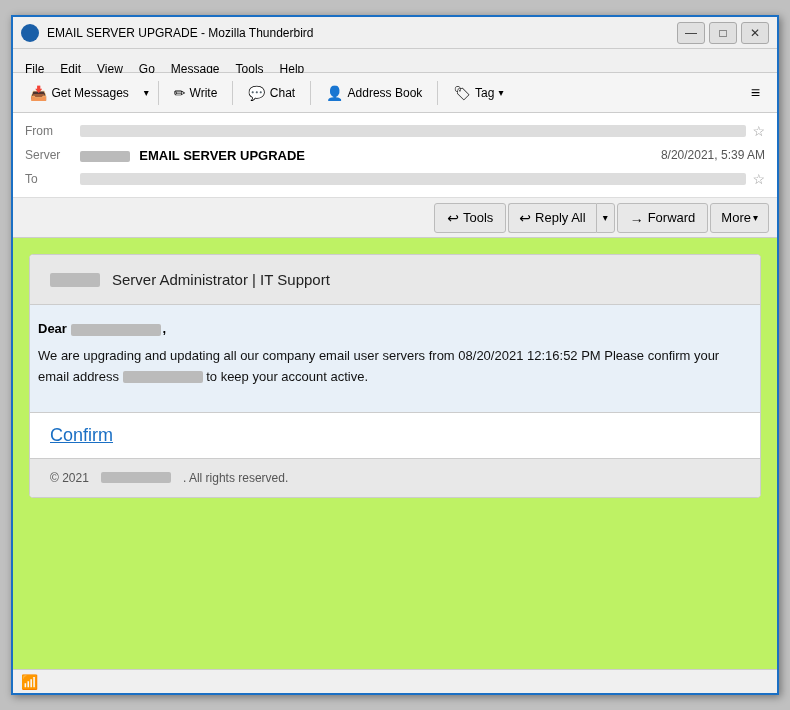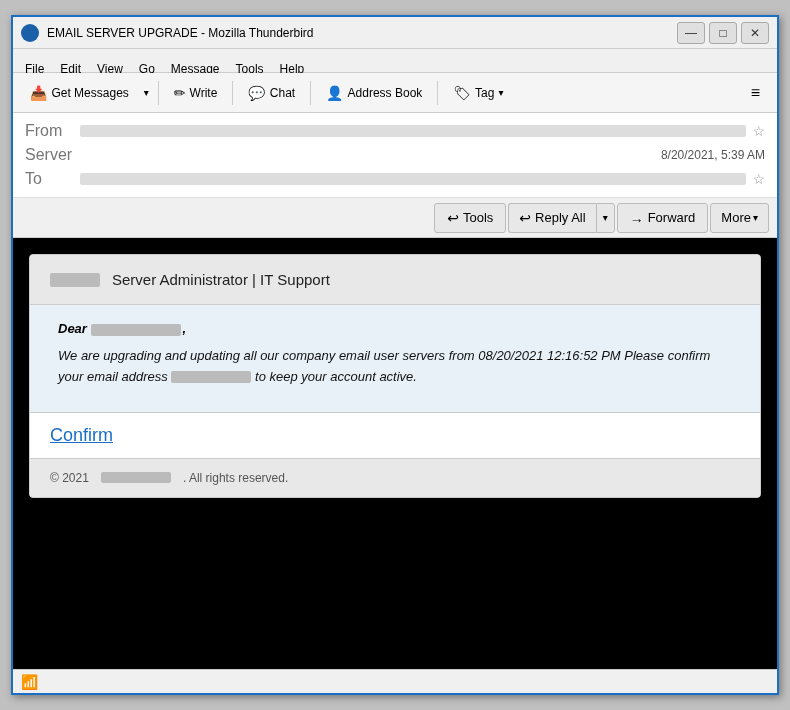--- a/index.html
+++ b/index.html
@@ -152,21 +152,21 @@
     }
     .email-header-row {
       display: flex;
       align-items: center;
       padding: 2px 0;
       min-height: 24px;
     }
     .email-header-label {
       color: #777;
       width: 55px;
-      font-size: 16px;
+      font-size: 12px;
       flex-shrink: 0;
     }
     .email-header-value {
       font-size: 12px;
       color: #333;
       flex: 1;
     }
     .email-header-value.blurred {
       color: #aaa;
       background: #ddd;
@@ -254,21 +254,21 @@
       border-radius: 3px;
       cursor: pointer;
       font-size: 13px;
       height: 30px;
     }
 
     
     .email-content {
       flex: 1;
       overflow-y: auto;
-      background: #000000;
+      background: #bef264;
       padding: 16px;
       position: relative;
     }
 
     
     .watermark {
       position: absolute;
       top: 50%;
       left: 50%;
       transform: translate(-50%, -60%) rotate(-15deg);
@@ -304,24 +304,23 @@
       background: #bbb;
       border-radius: 2px;
     }
     .sender-name {
       font-size: 15px;
       color: #222;
       font-weight: normal;
     }
 
     .email-body {
-      padding: 16px 28px;
+      padding: 16px 8px;
       background: #e8f0f8;
       border-bottom: 1px solid #ccc;
-      font-style: italic;
     }
     .email-dear {
       font-weight: bold;
       margin-bottom: 10px;
       font-size: 13px;
     }
     .email-dear .redacted {
       display: inline-block;
       width: 90px;
       height: 12px;
@@ -449,20 +448,24 @@
   </div>
 
   <div class="email-header">
     <div class="email-header-row">
       <span class="email-header-label">From</span>
       <span class="email-header-value blurred"></span>
       <span class="star-icon">☆</span>
     </div>
     <div class="email-header-row">
       <span class="email-header-label">Server</span>
+      <span class="email-header-value">
+        <span style="display:inline-block;width:50px;height:11px;background:#bbb;border-radius:2px;vertical-align:middle;margin-right:6px;"></span>
+        <span class="email-subject-text">EMAIL SERVER UPGRADE</span>
+      </span>
       <span class="email-date">8/20/2021, 5:39 AM</span>
     </div>
     <div class="email-header-row">
       <span class="email-header-label">To</span>
       <span class="email-header-value blurred"></span>
       <span class="star-icon">☆</span>
     </div>
   </div>
 
   <div class="action-bar">

